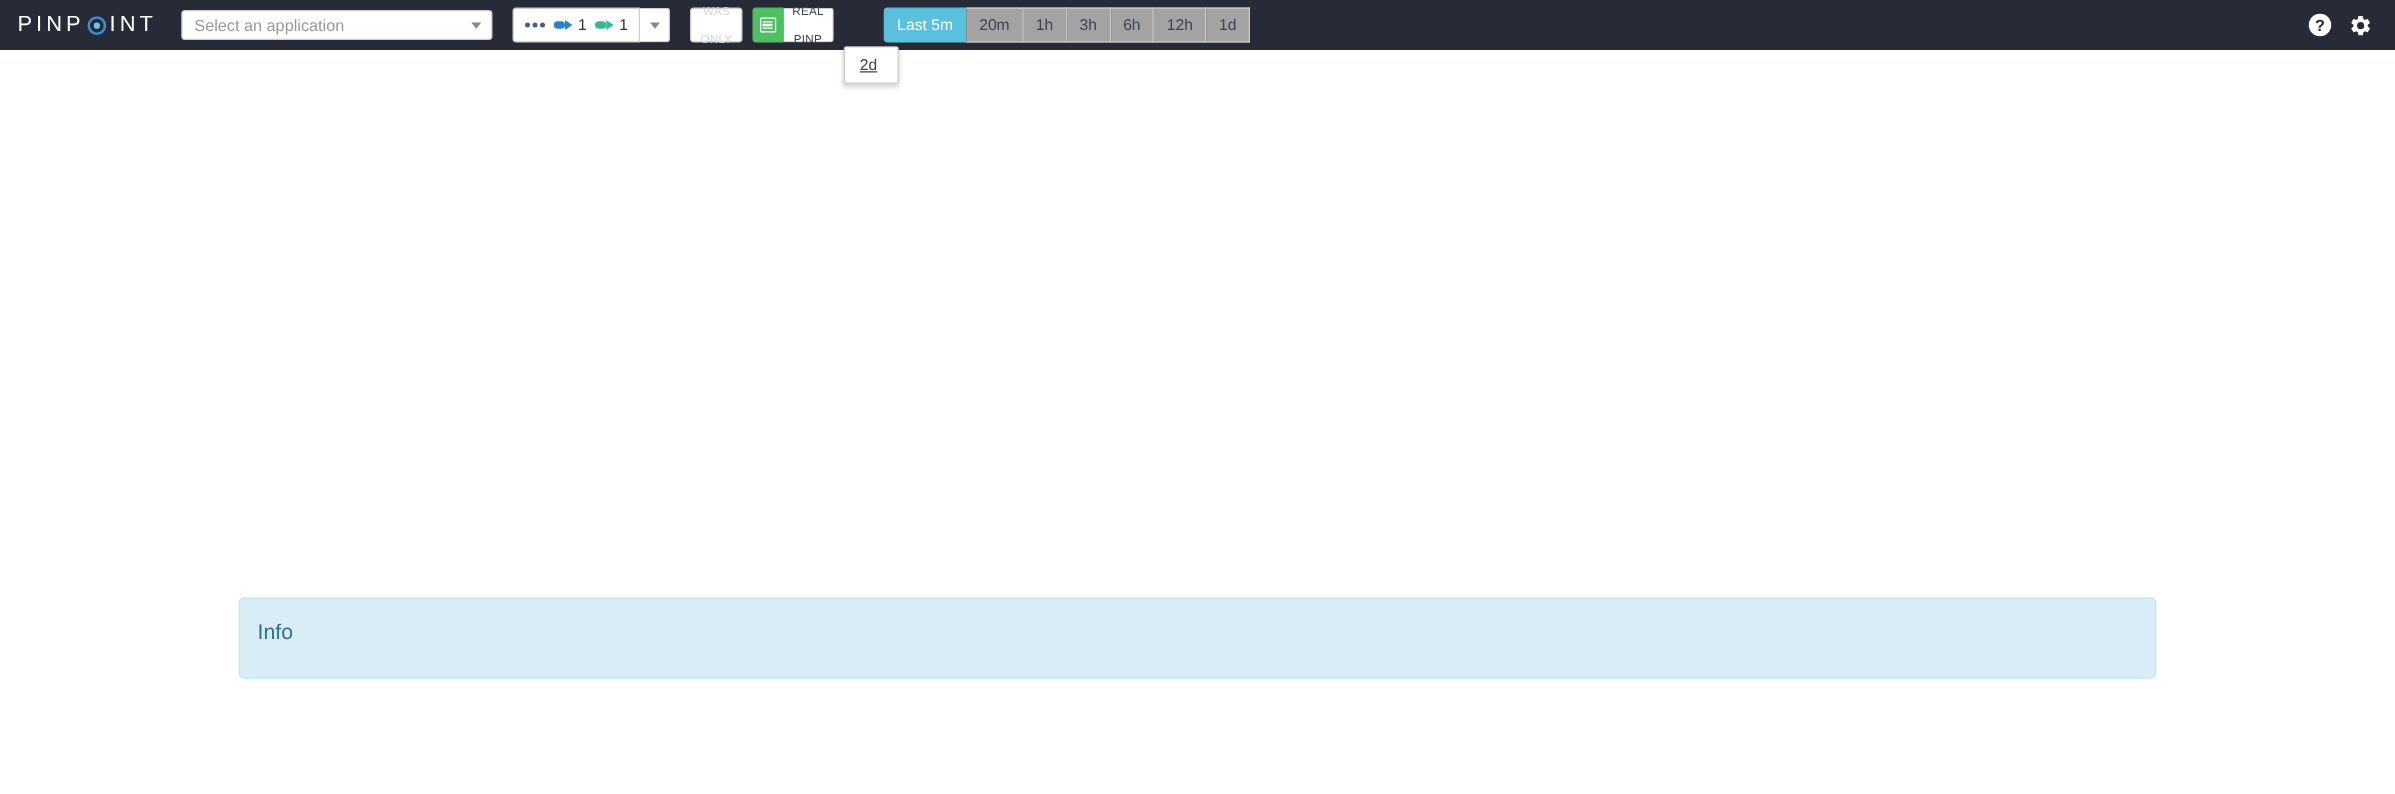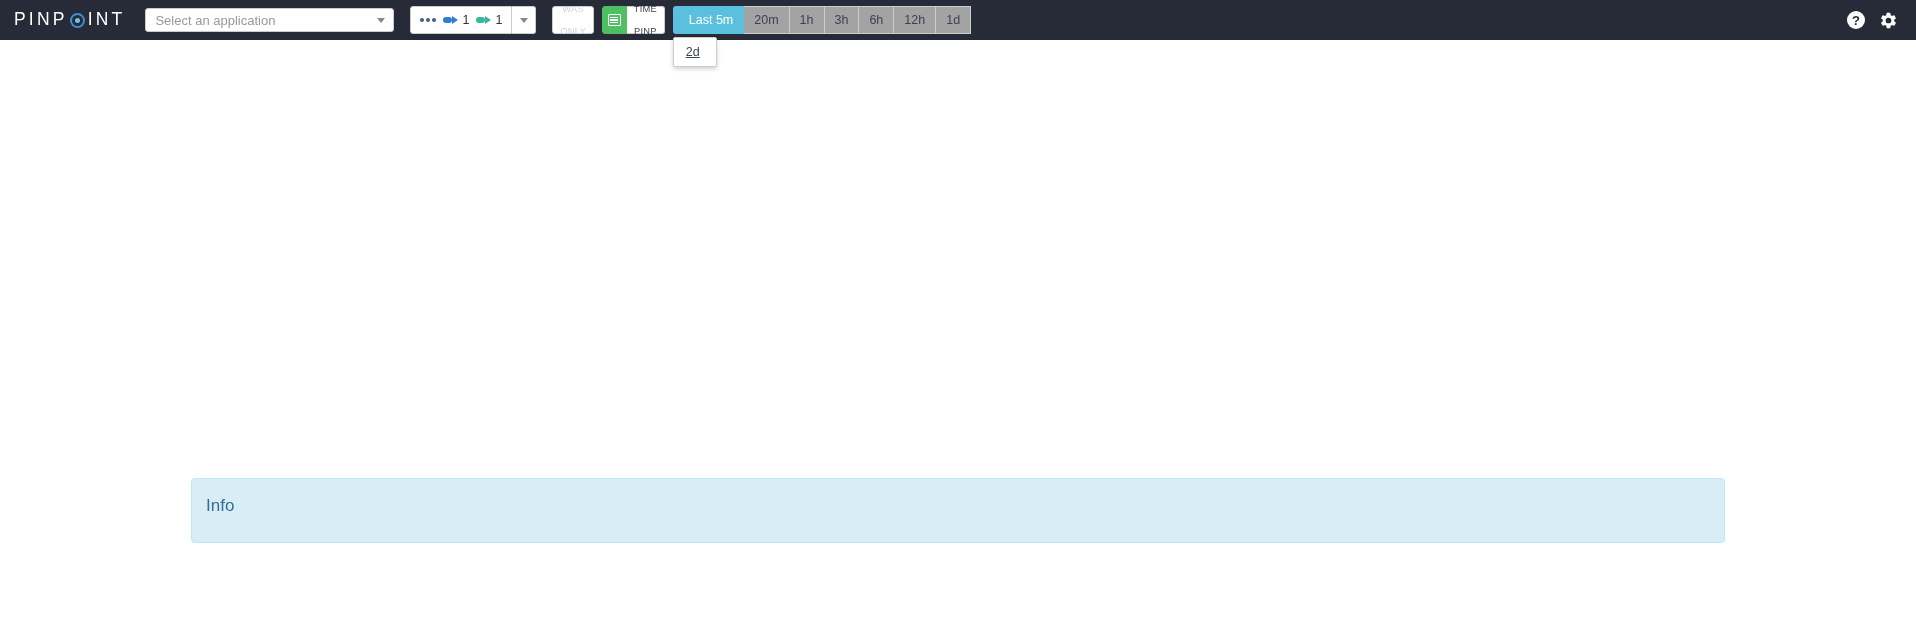--- a/index.html
+++ b/index.html
@@ -205,21 +205,21 @@
     border-left: none;
     height: 28px;
     display: flex;
     align-items: center;
     justify-content: center;
     padding: 0 10px;
     font-size: 12.5px;
     color: #3b4252;
     white-space: nowrap;
   }
-  .period:first-child { border-left: 6px solid #8b5cf6; border-radius: 3px 0 0 3px; }
+  .period:first-child { border-left: 1px solid #8b5cf6; border-radius: 3px 0 0 3px; margin-left: 32px; }
   .period:last-of-type { border-radius: 0 3px 3px 0; }
   .period.active {
     background: #5bc0de;
     border-color: #5bc0de;
     color: #fff;
   }
 
   
   .dropdown {
     position: absolute;
@@ -335,21 +335,21 @@
 
   <div class="group tight">
     <div class="green-btn">
       <span class="grid-icon">
           <span></span>
           <span></span>
           <span></span>
         </span>
     </div>
     <div class="btn2line realtime">
-      <span>TIME</span>
+      <span>REAL</span>
       <span>PINP</span>
     </div>
   </div>
 
   <div class="period-group">
     <div class="period active">Last 5m</div>
     <div class="period">20m</div>
     <div class="period">1h</div>
     <div class="period">3h</div>
     <div class="period">6h</div>

